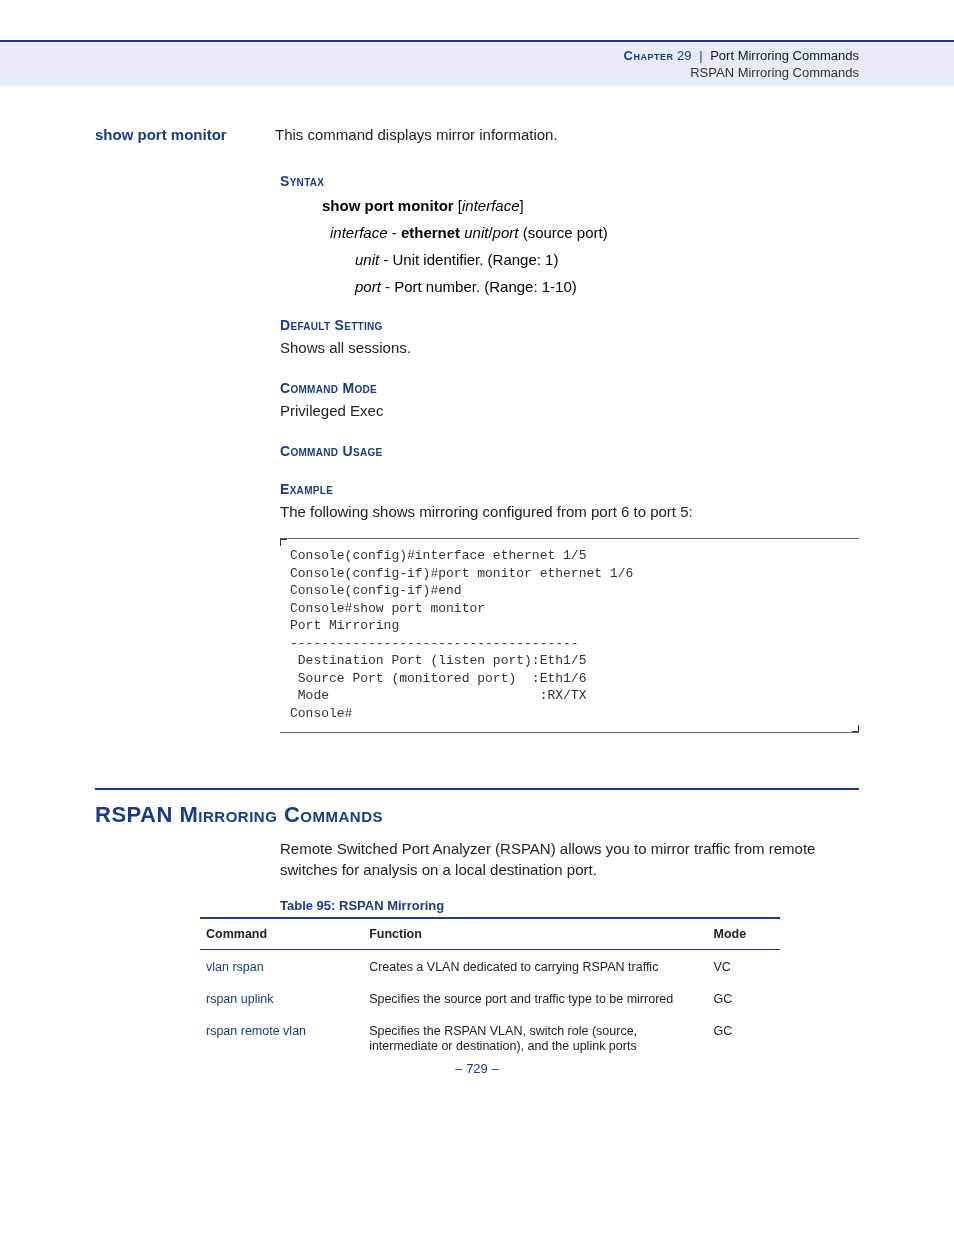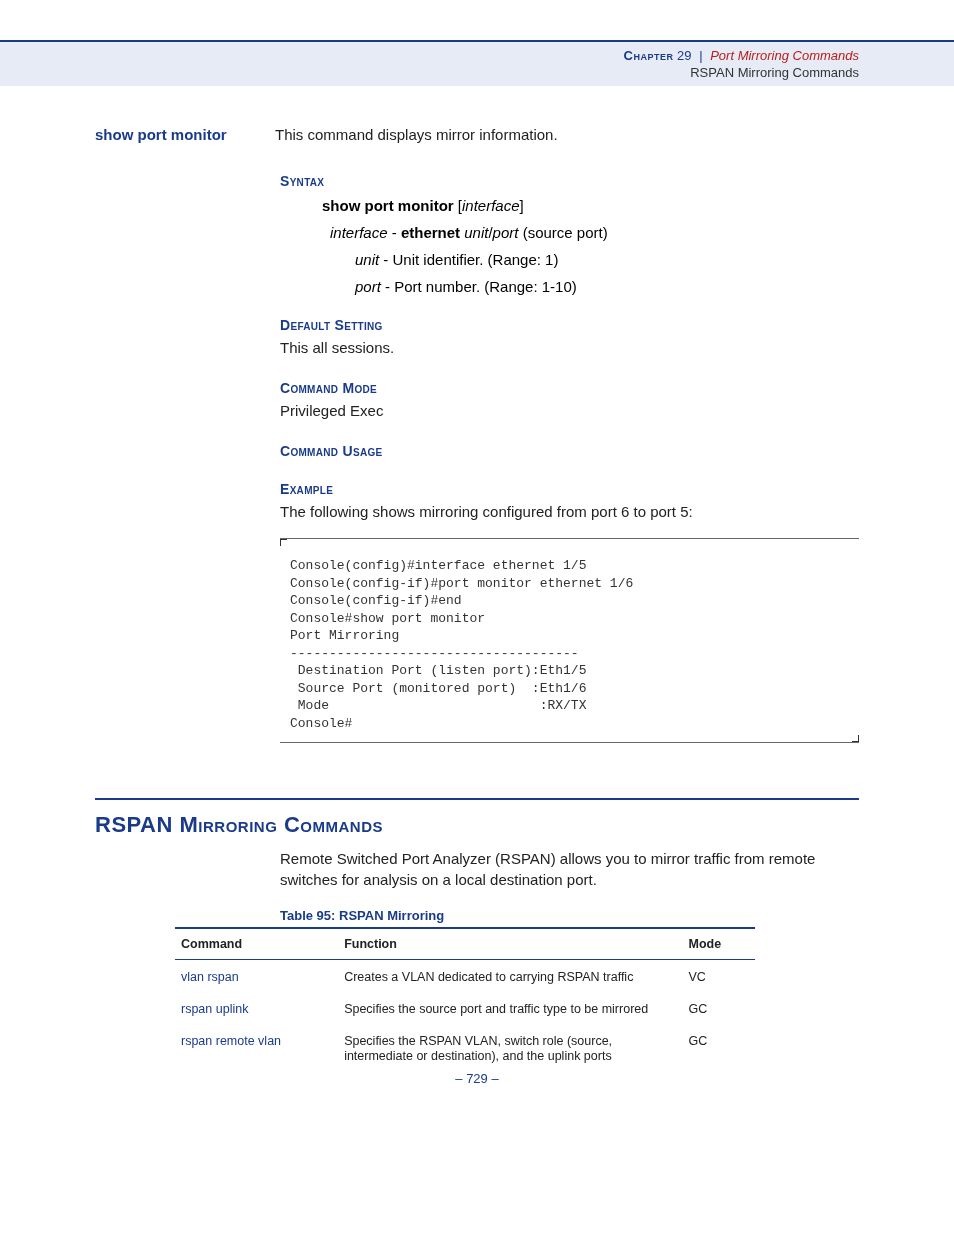--- a/index.html
+++ b/index.html
@@ -16,21 +16,21 @@
     border-top: 2px solid #1a3a8a;
     padding: 6px 95px 6px 0;
     text-align: right;
     margin-top: 40px;
     font-size: 13px;
   }
   .header-line1 { color: #1a3a8a; }
   .header-line1 .chlabel { font-weight: bold; font-variant: small-caps; letter-spacing: 0.5px; color:#1a3a8a; }
   .header-line1 .chnum { font-weight: normal; color:#1a3a8a; }
   .header-line1 .pipe { color:#1a3a8a; margin:0 4px; }
-  .header-line1 .chtitle { color:#b91c1c;font-style:italic; }
+  .header-line1 .chtitle { color:#0f172a; }
   .header-line2 { color:#333; margin-top:2px; }
 
   .content {
     padding: 0 95px 0 95px;
     margin-top: 40px;
   }
 
   .cmd-title-row {
     display: flex;
     align-items: baseline;
@@ -69,21 +69,21 @@
 
   .bold { font-weight: bold; }
   .ital { font-style: italic; }
 
   .body-text { font-size: 15px; color:#222; line-height:1.4; }
 
   .code-block {
     border-top: 1px solid #666;
     border-bottom: 1px solid #666;
     margin-top: 16px;
-    padding: 18px 0 10px 10px;
+    padding: 8px 0 10px 10px;
     position: relative;
   }
   .code-block::before {
     content:"";
     position:absolute;
     top:0; left:0;
     width:6px; height:6px;
     border-top:1px solid #333;
     border-left:1px solid #333;
   }
@@ -126,21 +126,21 @@
 
   .table-caption {
     font-weight: bold;
     color: #1a3a8a;
     font-size: 13px;
     margin-left: 185px;
     margin-bottom: 4px;
   }
 
   table.cmdtable {
-    margin-left: 80px;
+    margin-left: 105px;
     width: 580px;
     border-collapse: collapse;
     font-size: 12.5px;
   }
   table.cmdtable thead tr {
     border-top: 2px solid #1a3a8a;
     border-bottom: 1px solid #1a3a8a;
   }
   table.cmdtable th {
     text-align: left;
@@ -197,21 +197,21 @@
       <span class="ital">interface</span><span> - </span><span class="bold">ethernet</span><span> </span><span class="ital">unit</span><span>/</span><span class="ital">port</span><span> (source port)</span>
     </div>
     <div class="syntax-line3">
       <span class="ital">unit</span><span> - Unit identifier. (Range: 1)</span>
     </div>
     <div class="syntax-line3">
       <span class="ital">port</span><span> - Port number. (Range: 1-10)</span>
     </div>
 
     <div class="subhead">Default Setting</div>
-    <div class="body-text">This all sessions.</div>
+    <div class="body-text">Shows all sessions.</div>
 
     <div class="subhead">Command Mode</div>
     <div class="body-text">Privileged Exec</div>
 
     <div class="subhead">Command Usage</div>
 
     <div class="subhead">Example</div>
     <div class="body-text">The following shows mirroring configured from port 6 to port 5:</div>
 
     <div class="code-block">

